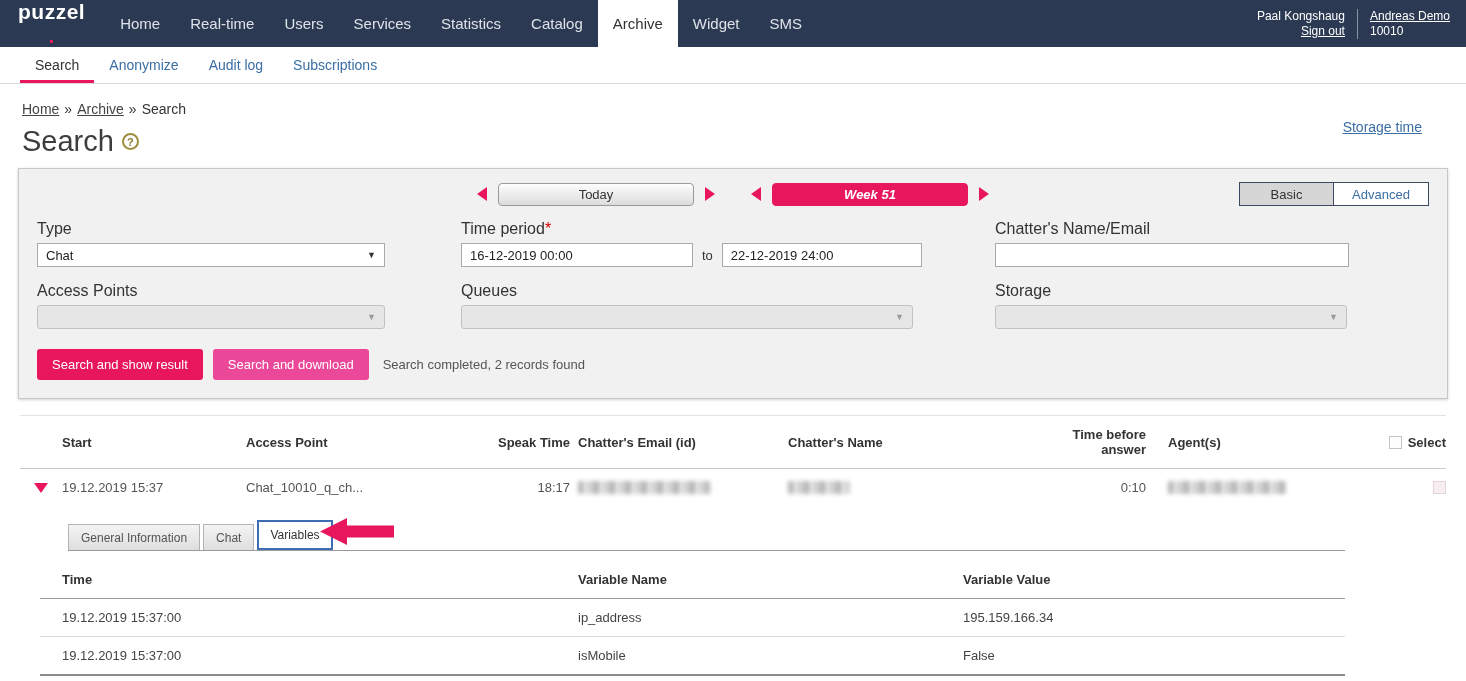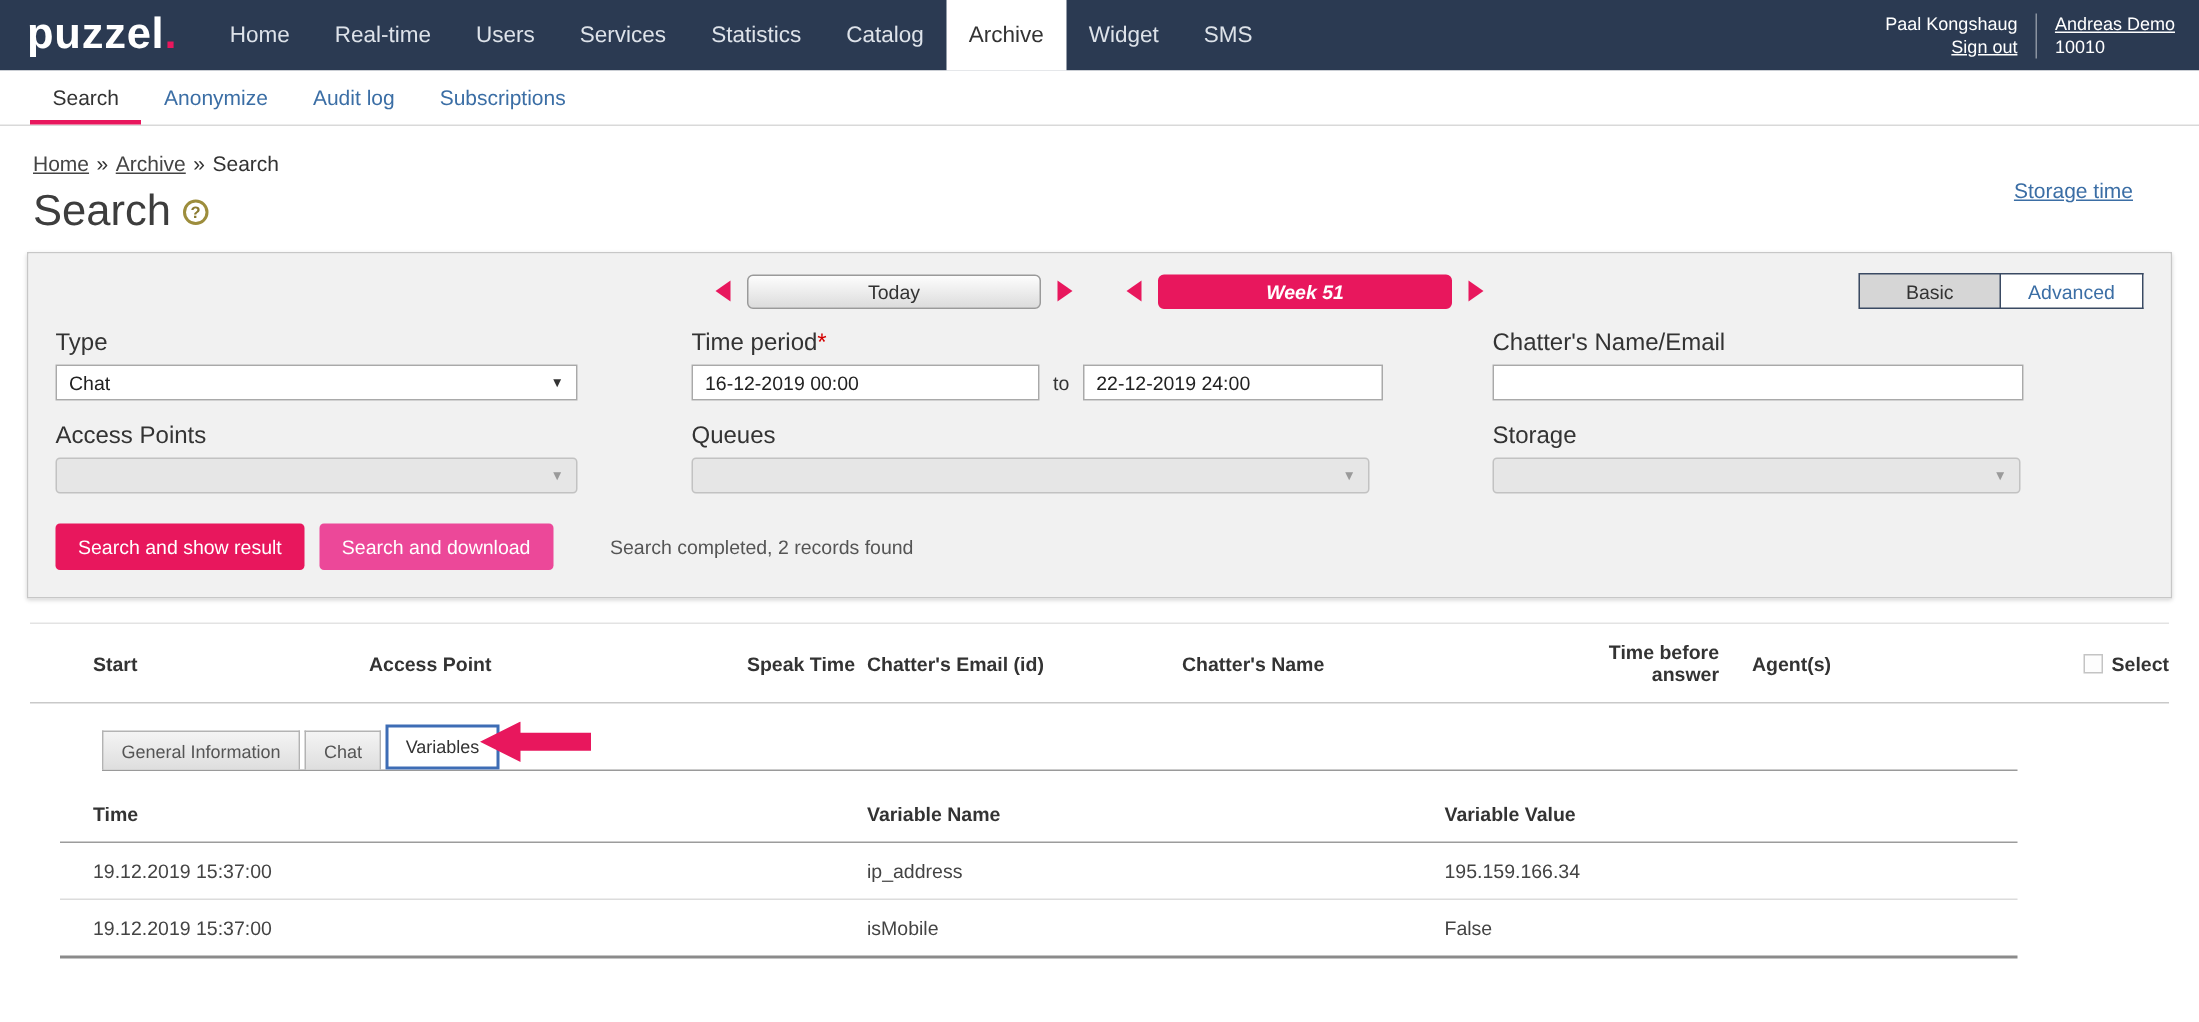--- a/index.html
+++ b/index.html
@@ -1,22 +1,22 @@
 <!DOCTYPE html>
 <html><head>
 <meta charset="utf-8">
 <style>
   * { box-sizing: border-box; margin: 0; padding: 0; }
   html,body { width:1466px; height:681px; overflow:hidden; background:#fff;
     font-family:"Liberation Sans", sans-serif; color:#333; }
 
   
   .topbar { height:47px; background:#2b3a52; display:flex; align-items:stretch; }
-  .logo { display:flex; align-items:center; padding:0 20px 0 18px; font-size:29px;
-    font-weight:bold; color:#fff; letter-spacing:.5px; }
+  .logo { display:flex; align-items:center; padding:0 20px 0 18px; font-size:21px;
+    font-weight:bold; color:#fff; letter-spacing:.5px;flex-direction:column; }
   .logo .dot { color:#e8175d; }
   .topnav { display:flex; align-items:stretch; }
   .topnav-item { display:flex; align-items:center; padding:0 15px; font-size:15px;
     color:#dde2e9; cursor:pointer; }
   .topnav-item.active { background:#fff; color:#333; }
   .userarea { margin-left:auto; display:flex; align-items:center; color:#fff;
     font-size:12px; padding-right:16px; gap:12px; }
   .userblock { line-height:15px; }
   .userblock.right-al { text-align:right; }
   .userarea a { color:#fff; text-decoration:underline; cursor:pointer; }
@@ -81,21 +81,21 @@
   .txtinput { height:24px; background:#fff; border:1px solid #a9a9a9; font-size:13px;
     color:#222; padding:0 8px; font-family:"Liberation Sans", sans-serif; }
   .timerow { display:flex; align-items:center; gap:9px; }
   .row2 { margin-top:15px; }
 
   .actionrow { margin-top:20px; display:flex; align-items:center; gap:10px; }
   .btn-pink { background:#e8175d; color:#fff; font-size:13px; border:none;
     padding:8px 15px; border-radius:3px; cursor:pointer; font-family:"Liberation Sans", sans-serif; }
   .btn-dark { background:#ec4899; color:#fff; font-size:13px; border:none;
     padding:8px 15px; border-radius:3px; cursor:pointer; font-family:"Liberation Sans", sans-serif; }
-  .statusmsg { margin-left:28px; font-size:13px; color:#555; }
+  .statusmsg { margin-left:4px; font-size:13px; color:#555; }
 
   
   .results { margin:16px 20px 0; }
   .rgrid { display:grid; grid-template-columns:42px 184px 212px 120px 210px 244px 122px 212px 1fr;
     align-items:center; }
   .rheader { border-top:1px solid #e3e3e3; border-bottom:1px solid #c9c9c9;
     font-size:13px; font-weight:bold; color:#333; }
   .rheader > div, .rrow > div { padding:11px 0 11px 0; }
   .col-right { text-align:right; padding-right:8px !important; }
   .col-agents { padding-left:14px !important; }
@@ -262,20 +262,41 @@
     <div>Chatter's Email (id)</div>
     <div>Chatter's Name</div>
     <div class="col-right">Time before answer</div>
     <div class="col-agents">Agent(s)</div>
     <div class="selecthead">
       <span class="checkbox"></span>
       <span>Select</span>
     </div>
   </div>
 
+  <div class="rgrid rrow">
+    <div class="expander">
+        <span class="tri-exp"></span>
+      </div>
+    <div>19.12.2019 15:37</div>
+    <div>Chat_10010_q_ch...</div>
+    <div class="col-right">18:17</div>
+    <div>
+        <div class="blurred blur-email"></div>
+      </div>
+    <div>
+        <div class="blurred blur-name"></div>
+      </div>
+    <div class="col-right">0:10</div>
+    <div class="col-agents">
+        <div class="blurred blur-agent"></div>
+      </div>
+    <div class="selecthead">
+        <span class="checkbox rowcb"></span>
+      </div>
+  </div>
 
   <div class="detail">
     <div class="tabsrow">
       <div class="tab">General Information</div>
       <div class="tab">Chat</div>
       <div class="tab active">Variables</div>
       <svg class="annot-arrow" viewBox="0 0 74 27">
         <polygon points="0,13.5 27,0 27,7.5 74,7.5 74,19.5 27,19.5 27,27" fill="#e8175d"></polygon>
       </svg>
     </div>

